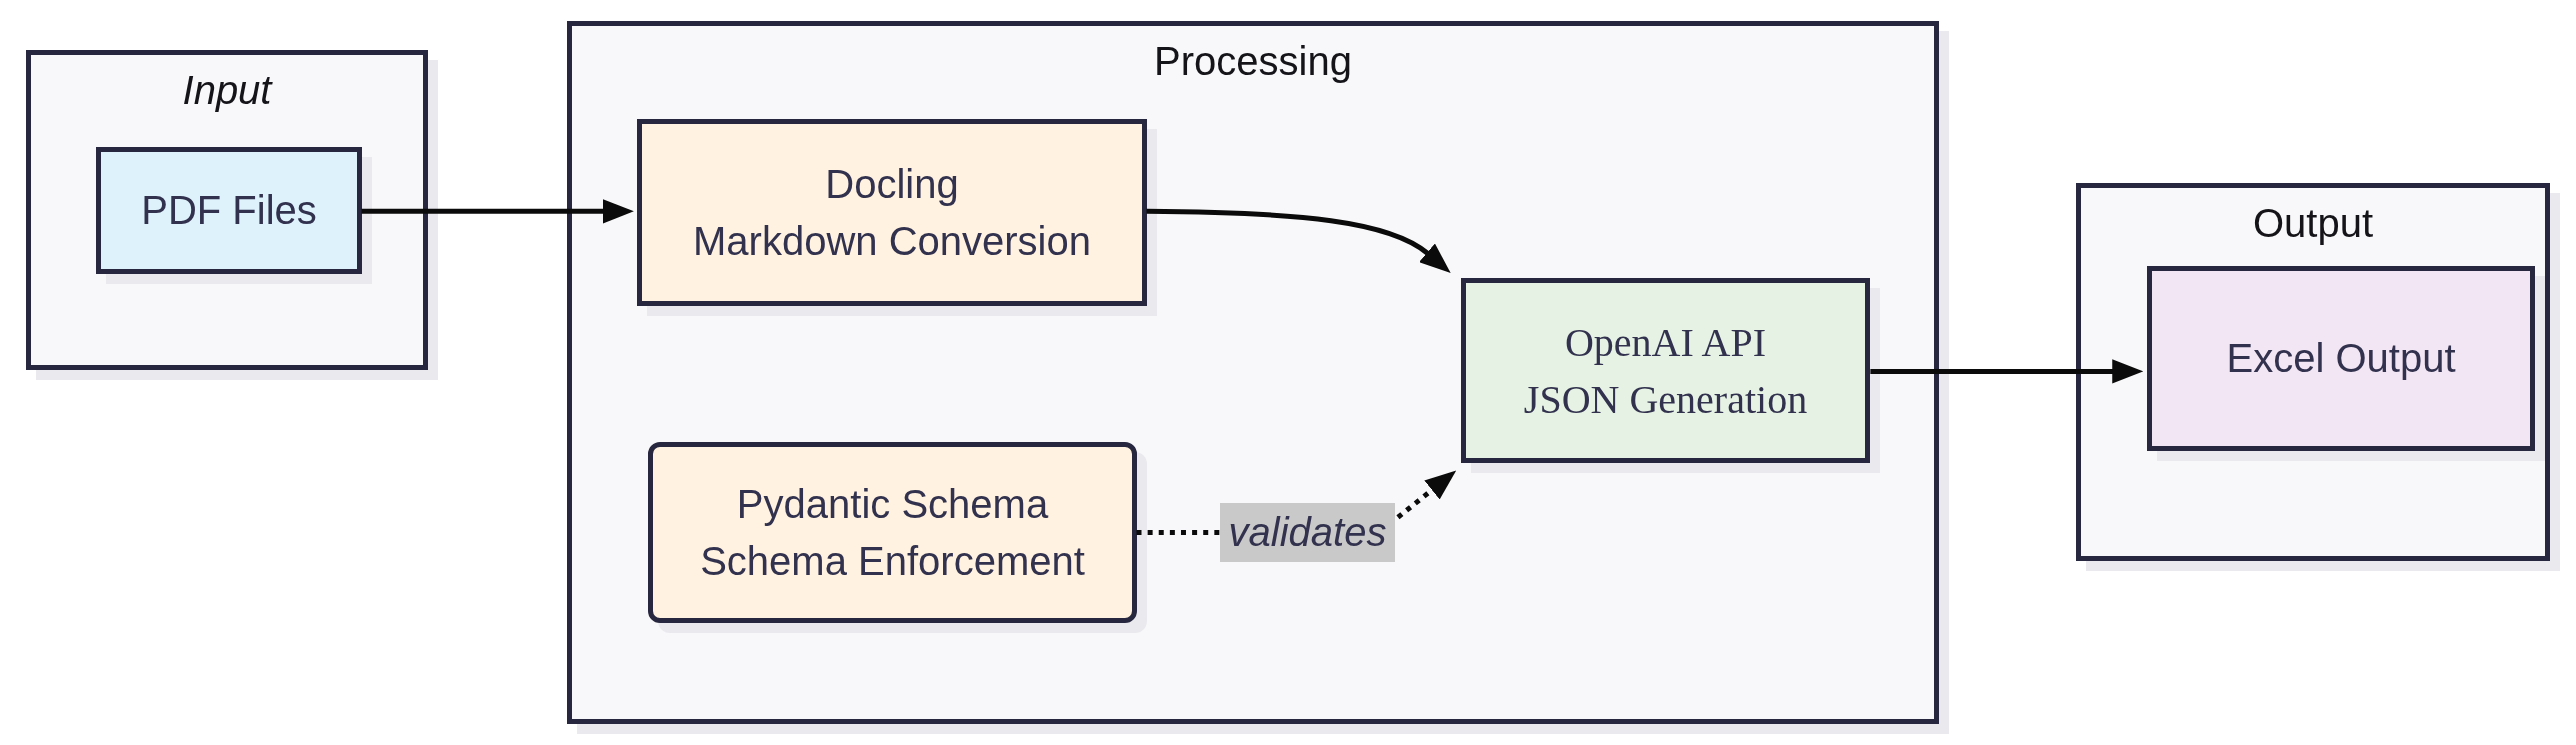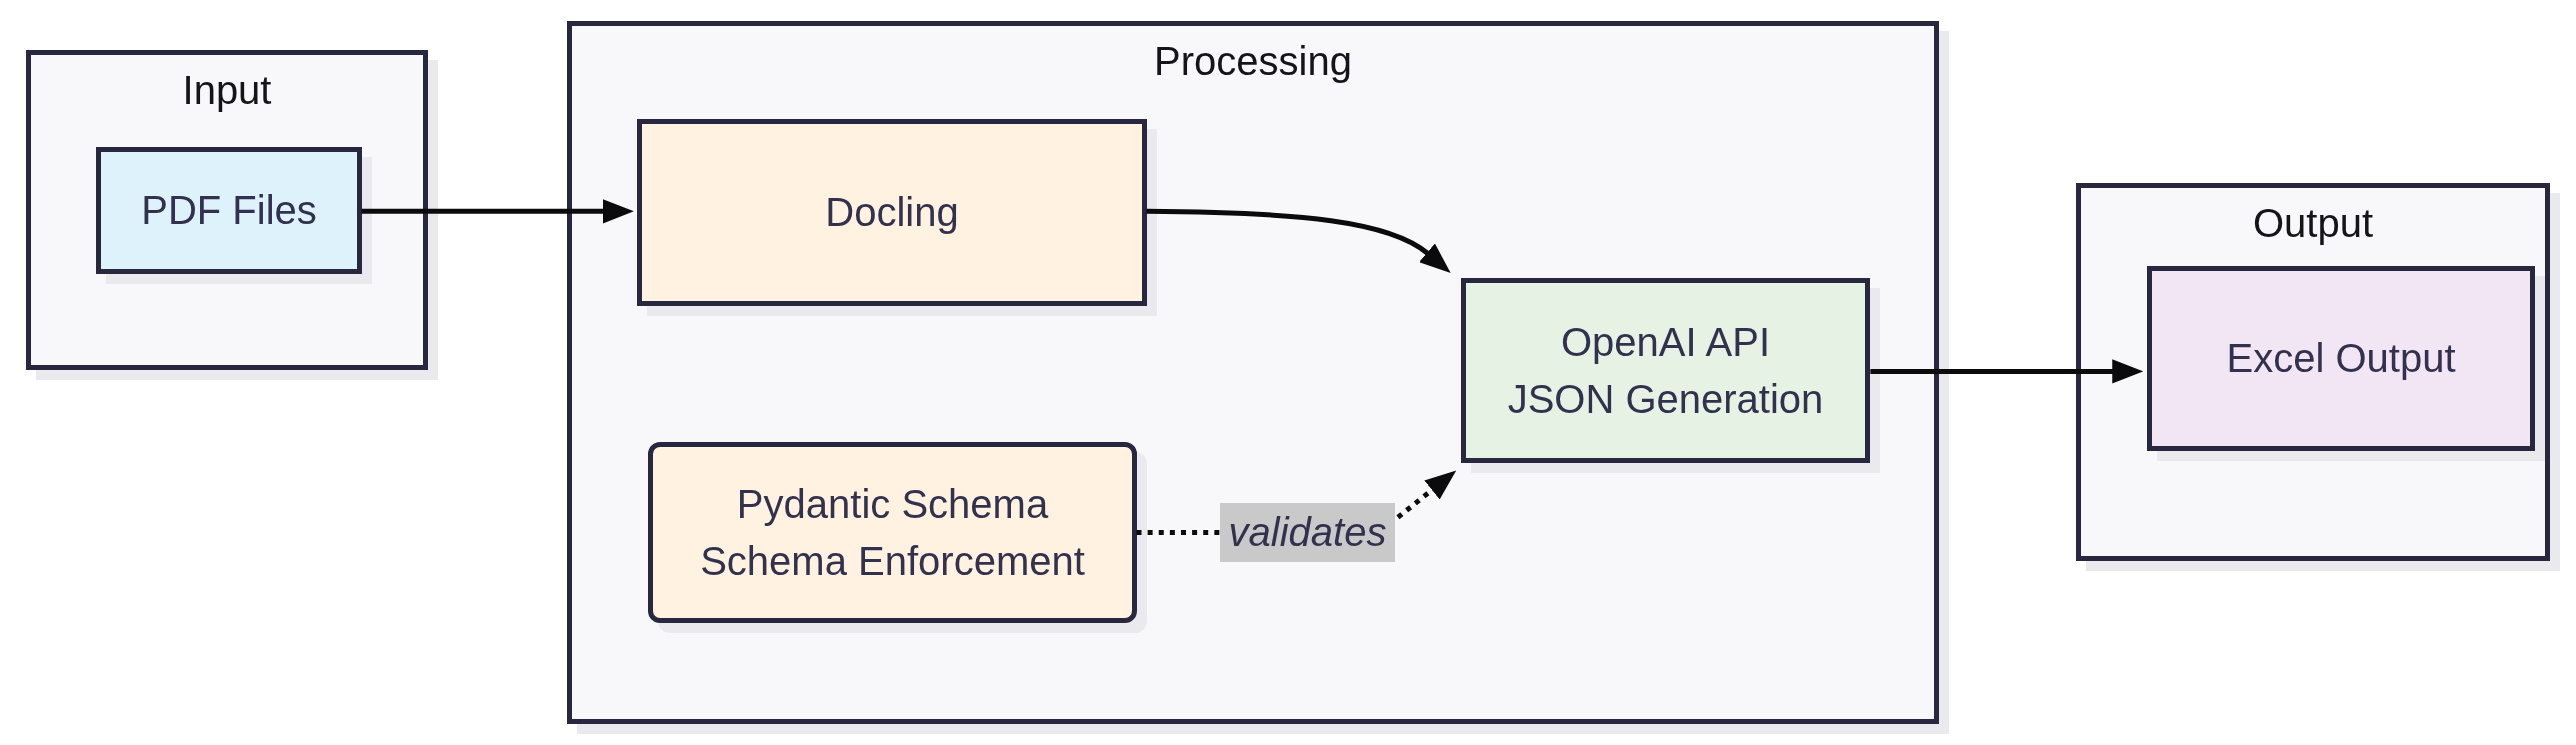--- a/index.html
+++ b/index.html
@@ -54,21 +54,21 @@
     text-align:center;
     font-size:40px;
     color:var(--node-text);
     z-index:2;
   }
   .node-line { display:block; line-height:57px; white-space:nowrap; }
   .node-line:empty { display:none; }
 
   .node-pdf    { background:var(--pdf-fill); }
   .node-proc   { background:var(--process-fill); }
-  .node-openai { background:var(--openai-fill); }
+  .node-openai { background:var(--openai-fill);font-family:Liberation Serif, serif; }
   .node-excel  { background:var(--excel-fill); }
 
   .edges-layer {
     position:absolute; left:0; top:0;
     width:2576px; height:745px;
     z-index:3;
     pointer-events:none;
   }
   .edges-layer path.edge {
     fill:none;
@@ -91,39 +91,40 @@
     z-index:4;
     white-space:nowrap;
     font-style:italic;
   }
 </style>
 </head>
 <body>
 
 <div class="canvas">
 
-  <div class="container" style="left:26px; top:50px; width:402px; height:320px;">
+  <div class="container" style="left:26px; top:50px; width:402px; height:320px;font-style:italic;">
     <div class="container-title">Input</div>
   </div>
 
   <div class="container" style="left:567px; top:21px; width:1372px; height:703px;">
     <div class="container-title">Processing</div>
   </div>
 
   <div class="container" style="left:2076px; top:183px; width:474px; height:378px;">
     <div class="container-title">Output</div>
   </div>
 
   <div class="node node-pdf" style="left:96px; top:147px; width:266px; height:127px;">
     <span class="node-line">PDF Files</span>
 
   </div>
 
   <div class="node node-proc" style="left:637px; top:119px; width:510px; height:187px;">
     <span class="node-line">Docling</span>
+    <span class="node-line">Markdown Conversion</span>
   </div>
 
   <div class="node node-proc" style="left:648px; top:442px; width:489px; height:181px;border-radius:12px;">
     <span class="node-line">Pydantic Schema</span>
     <span class="node-line">Schema Enforcement</span>
   </div>
 
   <div class="node node-openai" style="left:1461px; top:278px; width:409px; height:185px;">
     <span class="node-line">OpenAI API</span>
     <span class="node-line">JSON Generation</span>

